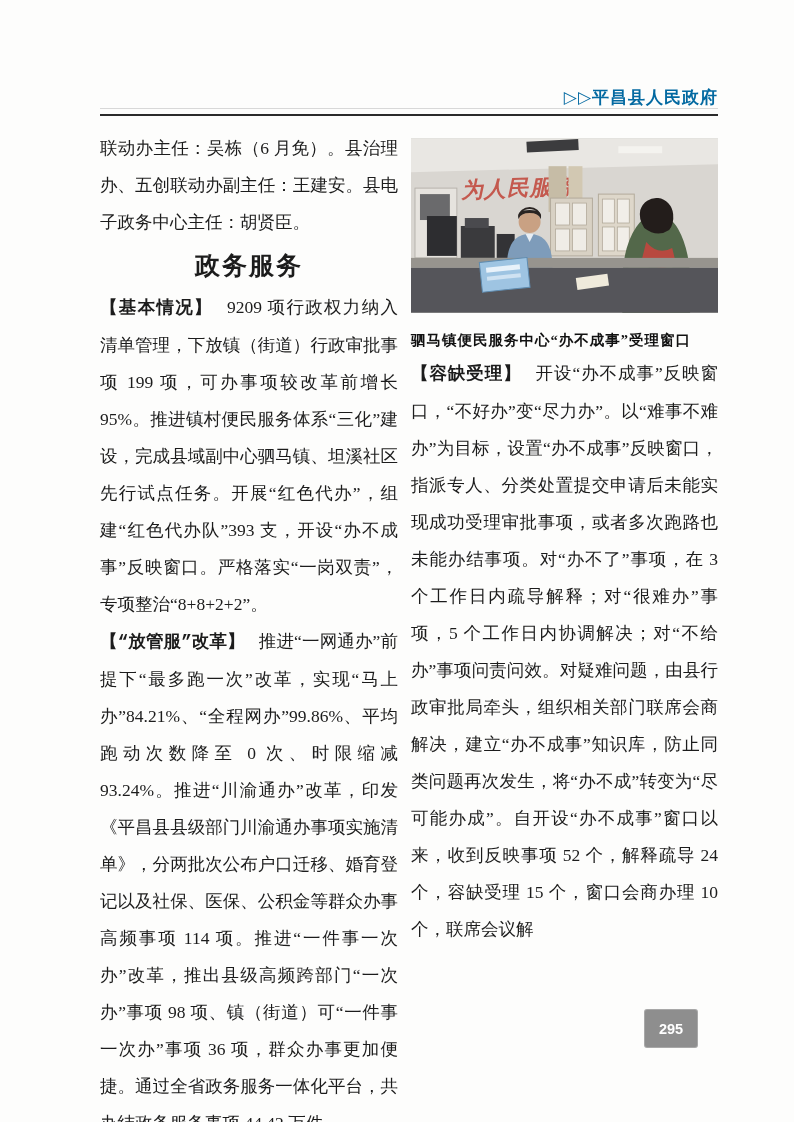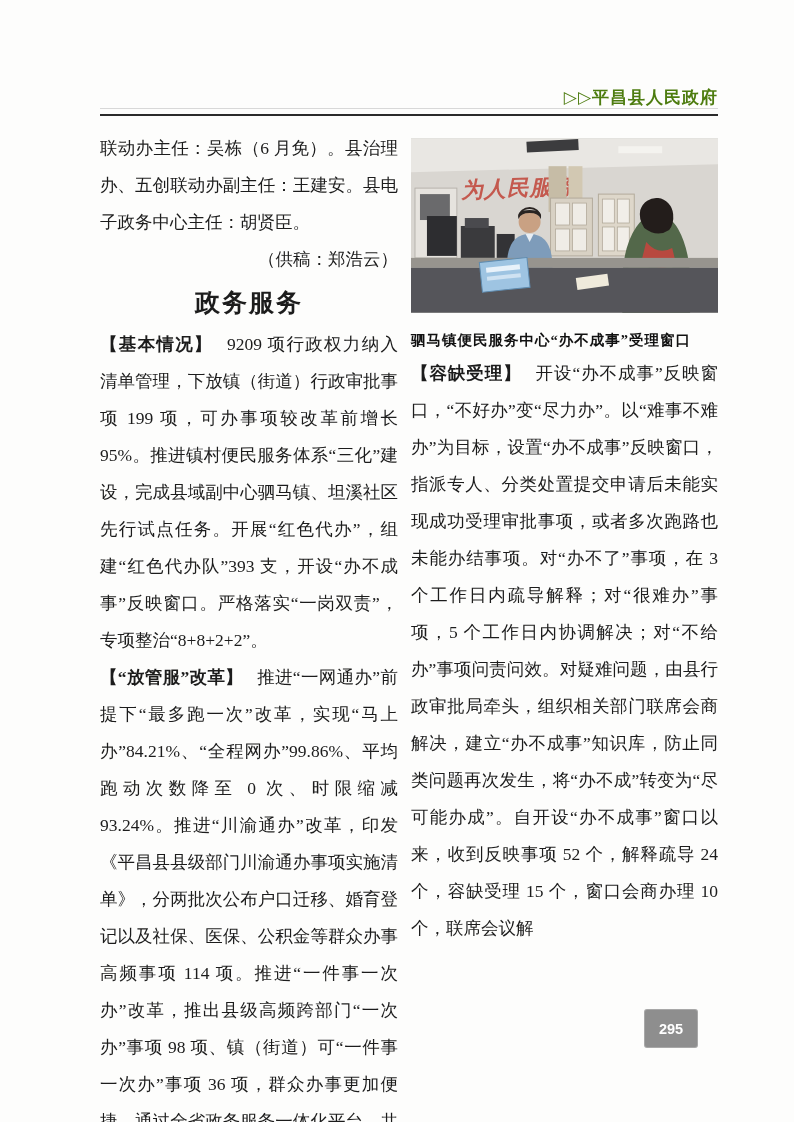--- a/index.html
+++ b/index.html
@@ -10,40 +10,40 @@
     background:#fdfdfc;
     overflow:hidden;
     font-family:"Liberation Serif","DejaVu Serif",serif;
     color:#1c1c1c;
   }
   
   .header {
     position:absolute; left:100px; top:86px; width:618px;
     text-align:right;
     font-family:"Liberation Sans","DejaVu Sans",sans-serif;
-    font-weight:bold; font-size:17px; letter-spacing:1px; color:#4d7c0f;
+    font-weight:bold; font-size:17px; letter-spacing:1px; color:#0369a1;
   }
   .rule-faint { position:absolute; left:100px; top:108px; width:618px; height:1px; background:#d8d8d8; }
   .rule-dark  { position:absolute; left:100px; top:114px; width:618px; height:2px; background:#2b2b2b; }
 
   
   .columns { position:absolute; left:100px; top:130px; width:618px; display:flex; gap:13px; }
   .col { font-size:17.5px; line-height:37px; text-align:justify; }
   .col-left  { width:298px; }
   .col-right { width:307px; }
 
   p { margin:0; }
   .byline { text-align:right; }
   .section-title {
     text-align:center; font-family:"Liberation Sans","DejaVu Sans",sans-serif;
     font-weight:bold; font-size:25px; line-height:44px; margin:2px 0 2px 0;
     letter-spacing:2px;
   }
   .para-label {
-    font-family:Liberation Serif, serif;
+    font-family:Liberation Mono, monospace;
     font-weight:bold; margin-right:14px; font-size:17.5px;
   }
 
   
   figure { margin:8px 0 4px 0; width:307px; }
   .photo-frame { width:307px; height:175px; display:block; background:#d8d6d2; }
   figcaption {
     font-weight:bold; font-size:14.5px; line-height:22px; margin-top:16px;
     letter-spacing:1px; text-align:left; color:#111;
   }
@@ -64,21 +64,20 @@
 <div class="page">
 
   <div class="header">▷▷平昌县人民政府</div>
   <div class="rule-faint"></div>
   <div class="rule-dark"></div>
 
   <div class="columns">
 
     <div class="col col-left">
       <p>联动办主任：吴栋（6 月免）。县治理办、五创联动办副主任：王建安。县电子政务中心主任：胡贤臣。</p>
-      <p class="byline">（供稿：郑浩云）</p>
       <h2 class="section-title">政务服务</h2>
       <p><span class="para-label">【基本情况】</span><span>9209 项行政权力纳入清单管理，下放镇（街道）行政审批事项 199 项，可办事项较改革前增长 95%。推进镇村便民服务体系“三化”建设，完成县域副中心驷马镇、坦溪社区先行试点任务。开展“红色代办”，组建“红色代办队”393 支，开设“办不成事”反映窗口。严格落实“一岗双责”，专项整治“8+8+2+2”。</span></p>
       <p><span class="para-label">【“放管服”改革】</span><span>推进“一网通办”前提下“最多跑一次”改革，实现“马上办”84.21%、“全程网办”99.86%、平均跑动次数降至 0 次、时限缩减 93.24%。推进“川渝通办”改革，印发《平昌县县级部门川渝通办事项实施清单》，分两批次公布户口迁移、婚育登记以及社保、医保、公积金等群众办事高频事项 114 项。推进“一件事一次办”改革，推出县级高频跨部门“一次办”事项 98 项、镇（街道）可“一件事一次办”事项 36 项，群众办事更加便捷。通过全省政务服务一体化平台，共办结政务服务事项 44.42 万件，</span></p>
     </div>
 
     <div class="col col-right">
 
       <figure>
         <svg class="photo-frame" viewBox="0 0 308 175" xmlns="http://www.w3.org/2000/svg">
 

